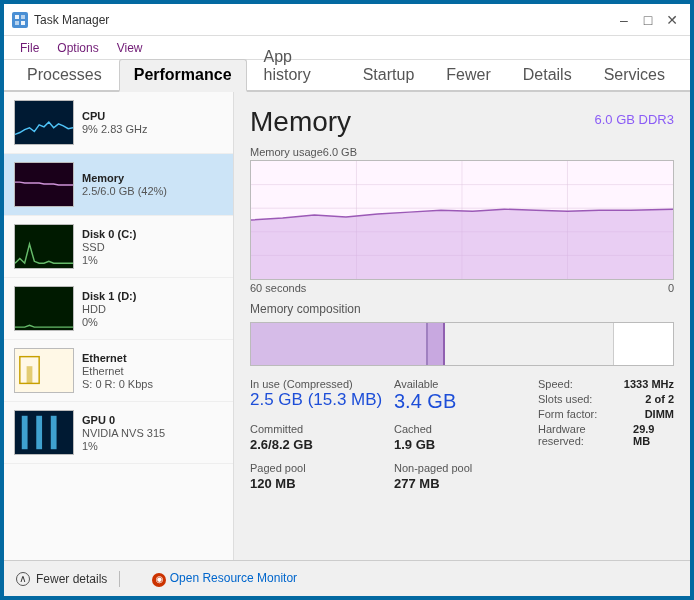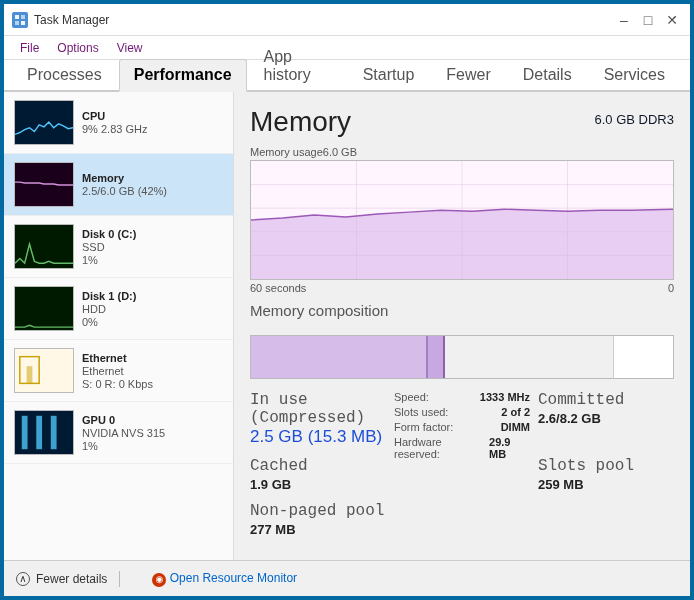--- a/index.html
+++ b/index.html
@@ -48,36 +48,36 @@
     .sparkline-eth svg { width: 100%; height: 100%; }
 
     
     .sparkline-gpu { width: 100%; height: 100%; background: #001a33; position: relative; }
     .sparkline-gpu svg { width: 100%; height: 100%; }
 
     .main-panel { flex: 1; padding: 14px 16px; overflow-y: auto; background: #f0f0f0; }
 
     .main-header { display: flex; justify-content: space-between; align-items: flex-start; margin-bottom: 8px; }
     .main-title { font-size: 28px; font-weight: 300; color: #222; }
-    .main-subtitle { font-size: 13px; color: #0f172a; text-align: right; margin-top: 6px; }
+    .main-subtitle { font-size: 13px; color: #8b5cf6; text-align: right; margin-top: 6px; }
 
     .chart-section { margin-bottom: 8px; }
     .chart-label-row { display: flex; justify-content: flex-start; font-size: 11px; color: #555; margin-bottom: 2px; }
     .chart-box { border: 1px solid #bbb; background: #fff5ff; height: 120px; position: relative; overflow: hidden; }
     .chart-box svg { width: 100%; height: 100%; }
     .chart-time-row { display: flex; justify-content: space-between; font-size: 11px; color: #555; margin-top: 2px; }
 
     .composition-section { margin-bottom: 12px; }
-    .composition-label { font-size: 15px; color: #555; margin-bottom: 16px; }
+    .composition-label { font-size: 12px; color: #555; margin-bottom: 6px; }
     .composition-bar { display: flex; height: 44px; border: 1px solid #bbb; overflow: hidden; background: #f5f5f5; }
     .comp-used { background: #d6bce8; flex: 0 0 42%; border-right: 2px solid #a080c0; }
     .comp-modified { background: #c8a8e0; flex: 0 0 4%; border-right: 2px solid #9060b0; }
     .comp-standby { background: #f0f0f0; flex: 0 0 40%; border-right: 1px solid #ccc; }
     .comp-free { background: #fff; flex: 1; }
-    .stat-label { font-size: 16px; color: #555; font-family: Liberation Mono, monospace; }
+    .stat-label { font-size: 11px; color: #555; }
     .stat-value { font-size: 20px; font-weight: 400; color: #1d4ed8; }
     .stat-value-sm { font-size: 13px; font-weight: 600; color: #222; margin-top: 2px; }
 
     .spec-group { }
     .spec-row { display: flex; justify-content: space-between; font-size: 11px; margin-bottom: 3px; }
     .spec-key { color: #555; }
     .spec-val { color: #222; font-weight: 600; }
 
     .footer { display: flex; align-items: center; gap: 12px; padding: 6px 12px; background: #f0f0f0; border-top: 1px solid #ccc; height: 36px; }
     .footer-btn { display: flex; align-items: center; gap: 6px; font-size: 12px; color: #333; cursor: pointer; }
@@ -268,20 +268,24 @@
         </div>
       </div>
 
       <div style="display:grid; grid-template-columns: 1fr 1fr 1fr; gap: 10px 8px; margin-top: 10px;">
 
         <div class="stat-block">
           <div class="stat-label">In use (Compressed)</div>
           <div class="stat-value" style="font-size:17px;">2.5 GB (15.3 MB)</div>
         </div>
 
+        <div class="stat-block">
+          <div class="stat-label">Available</div>
+          <div class="stat-value">3.4 GB</div>
+        </div>
 
         <div class="spec-group" style="grid-row: span 3;">
           <div class="spec-row">
             <span class="spec-key">Speed:</span>
             <span class="spec-val">1333 MHz</span>
           </div>
           <div class="spec-row">
             <span class="spec-key">Slots used:</span>
             <span class="spec-val">2 of 2</span>
           </div>
@@ -299,22 +303,22 @@
           <div class="stat-label">Committed</div>
           <div class="stat-value-sm">2.6/8.2 GB</div>
         </div>
 
         <div class="stat-block">
           <div class="stat-label">Cached</div>
           <div class="stat-value-sm">1.9 GB</div>
         </div>
 
         <div class="stat-block">
-          <div class="stat-label">Slots pool</div>
-          <div class="stat-value-sm">259 MB</div>
+          <div class="stat-label">Paged pool</div>
+          <div class="stat-value-sm">120 MB</div>
         </div>
 
         <div class="stat-block">
           <div class="stat-label">Non-paged pool</div>
           <div class="stat-value-sm">277 MB</div>
         </div>
       </div>
 
     </div>
   </div>

